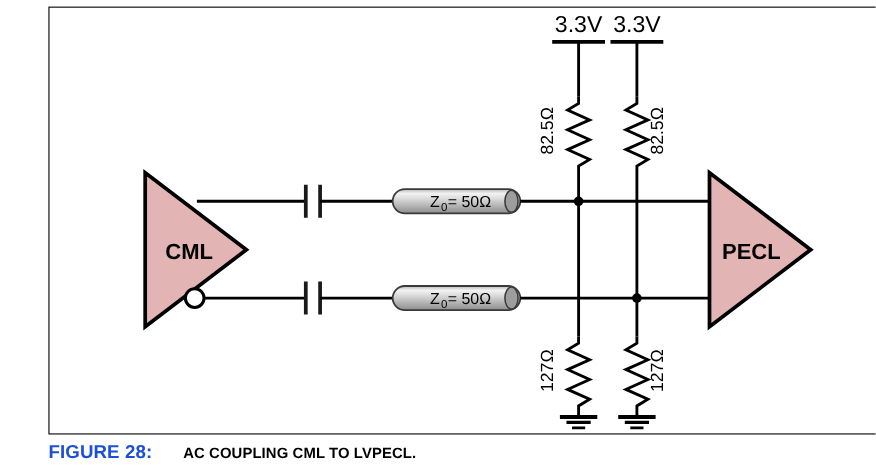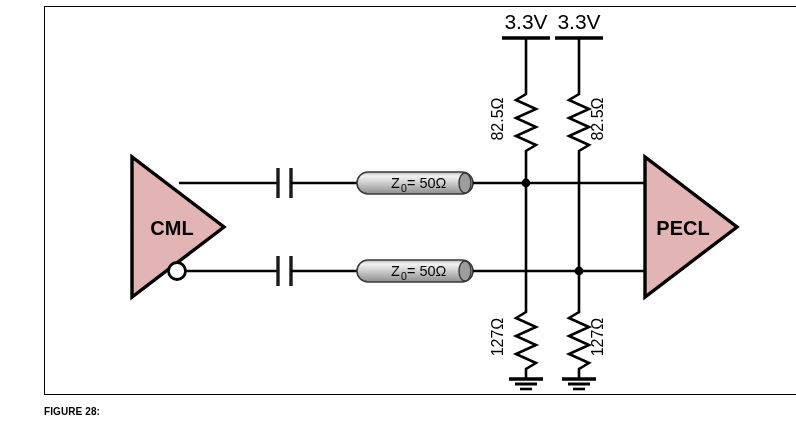--- a/index.html
+++ b/index.html
@@ -40,23 +40,23 @@
   .caption-bar {
     position: absolute;
     left: 8px;
     top: 400px;
     width: 780px;
     height: 22px;
     display: flex;
     align-items: center;
   }
   .caption-label {
-    font-size: 10px;
+    font-size: 17px;
     font-weight: bold;
-    color: #000000;
+    color: #1d4ed8;
     letter-spacing: 0.1px;
     white-space: pre;
   }
   .caption-title {
     font-size: 13.5px;
     font-weight: bold;
     color: #000000;
     margin-left: 28px;
     letter-spacing: 0.1px;
     white-space: pre;
@@ -199,15 +199,16 @@
 
     <circle cx="133" cy="265" r="8.5" fill="#ffffff" stroke="#000000" stroke-width="2.8"></circle>
 
     <circle cx="482" cy="177" r="4.4" fill="#000000"></circle>
     <circle cx="535" cy="265" r="4.4" fill="#000000"></circle>
 
   </svg>
 
   <div class="caption-bar">
     <span class="caption-label">FIGURE 28:</span>
+    <span class="caption-title">AC COUPLING CML TO LVPECL.</span>
   </div>
 
 </div>
 
 </body></html>

